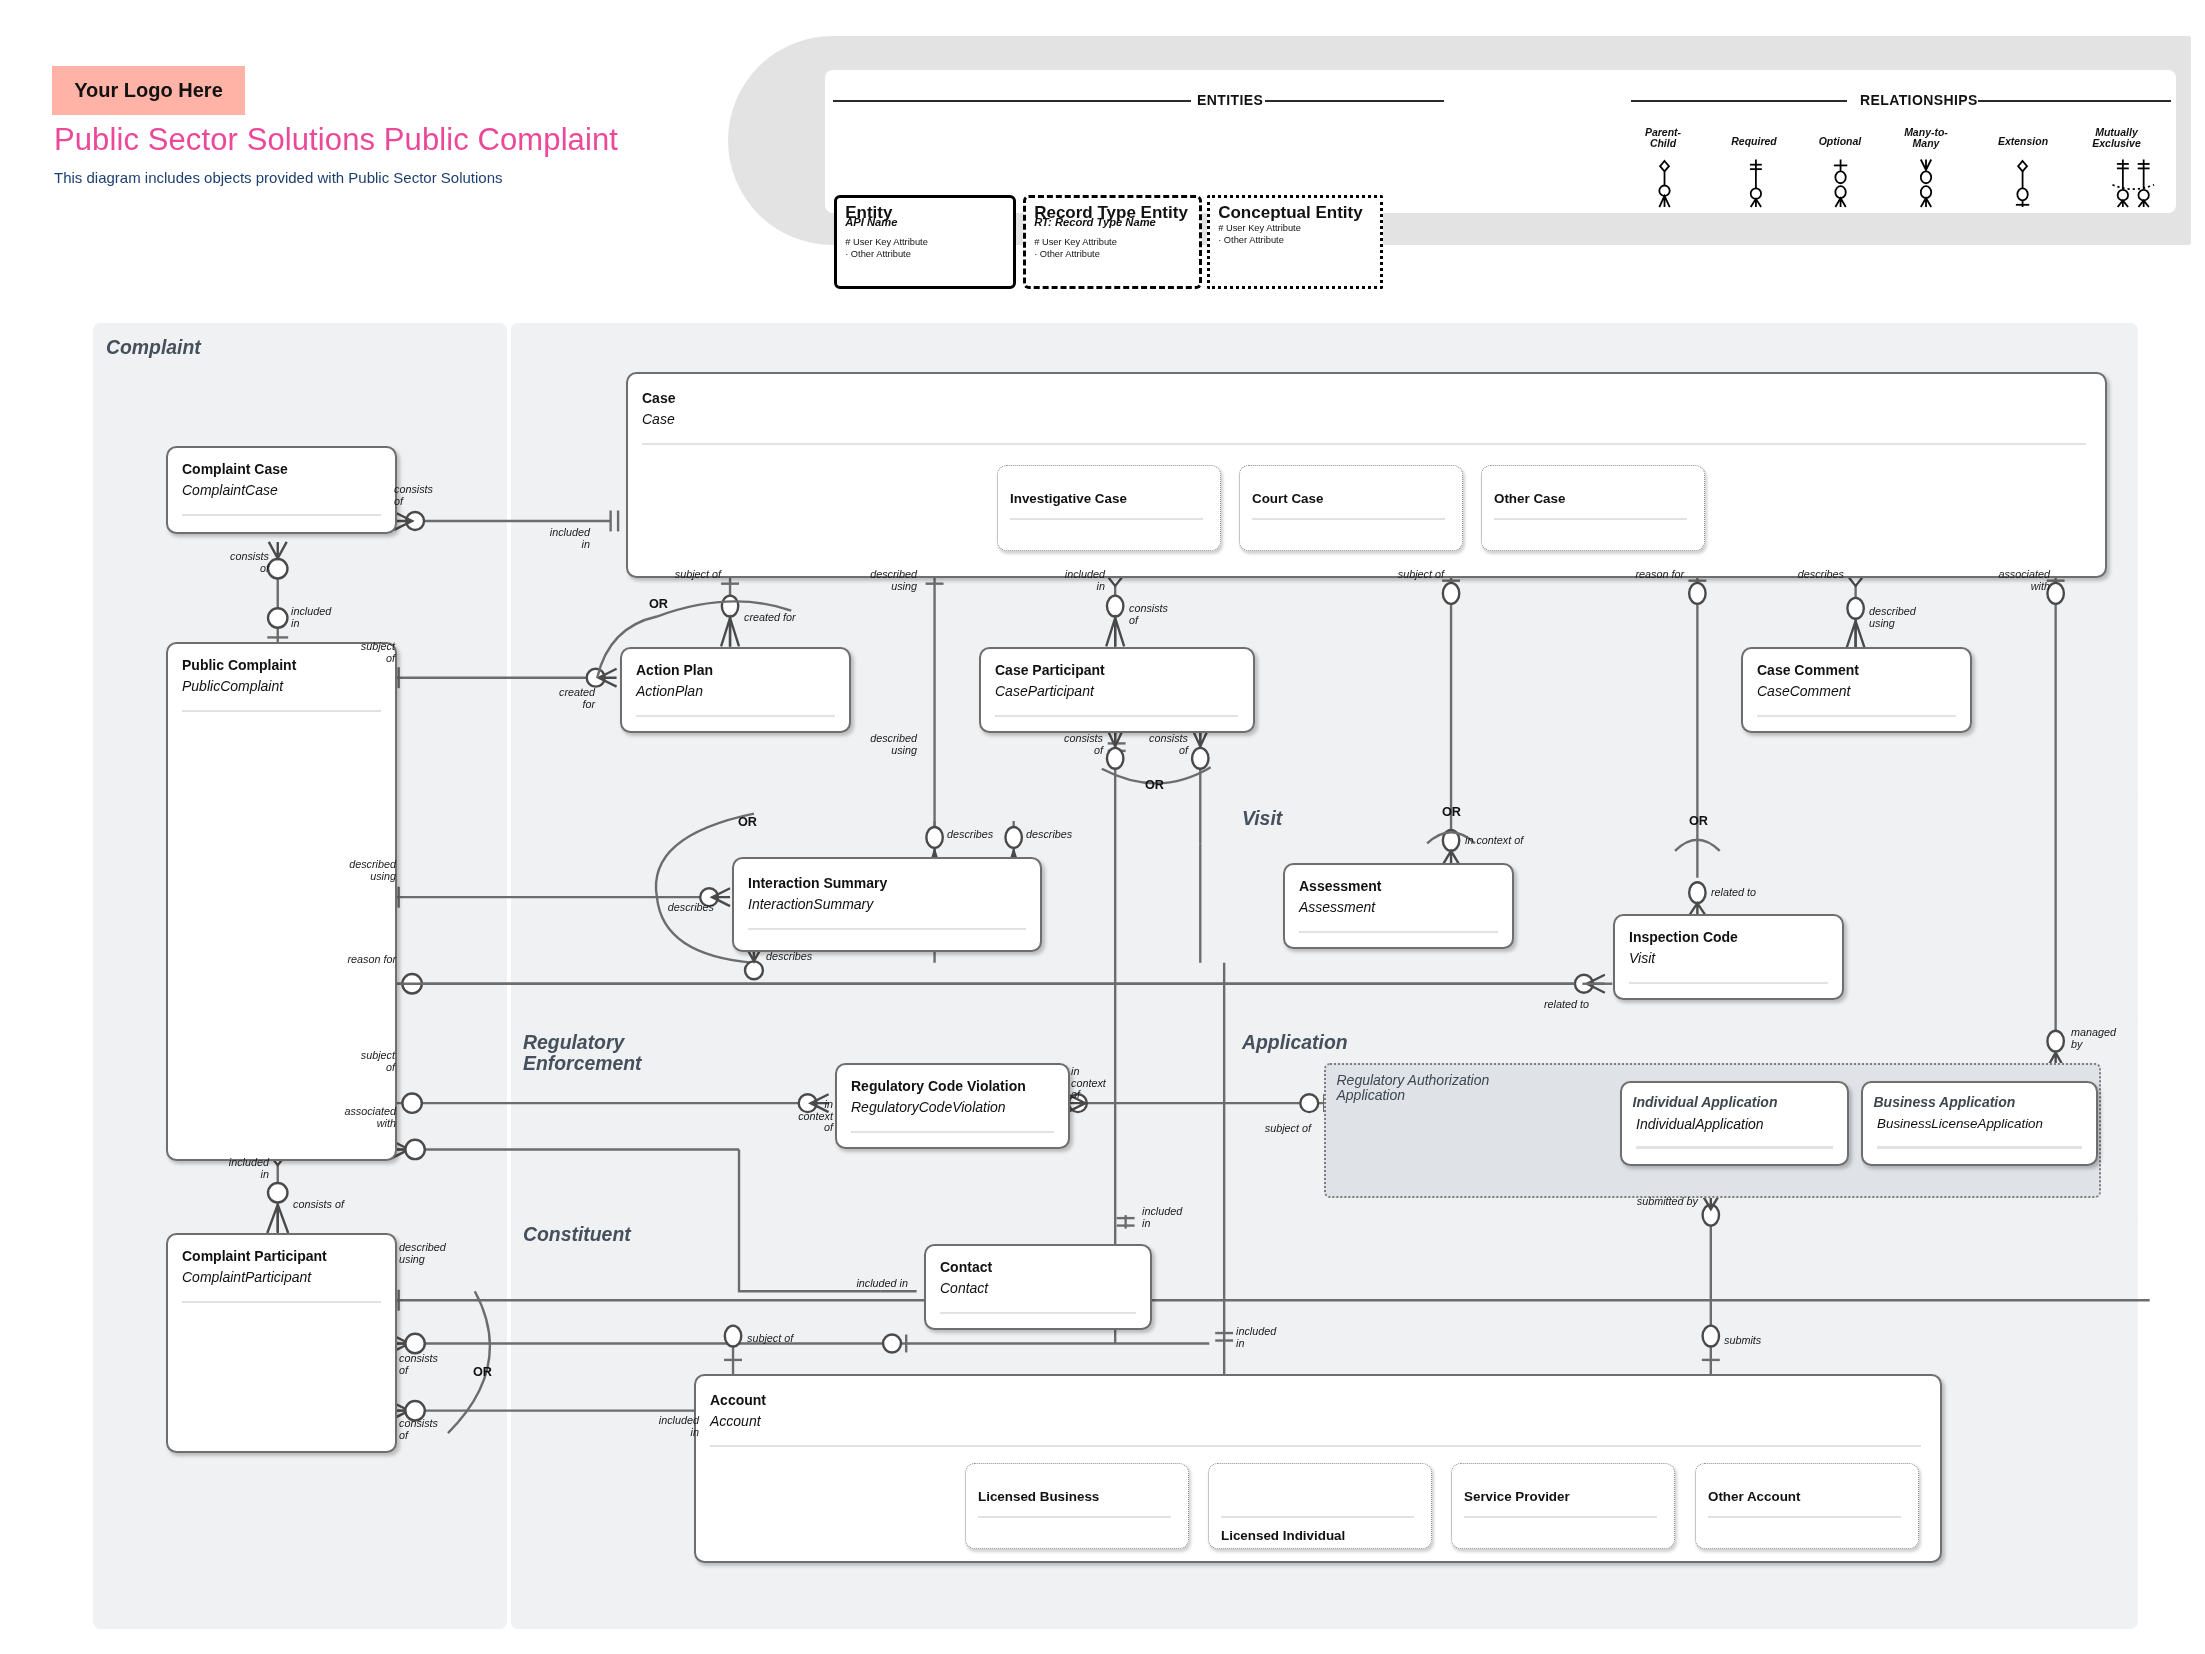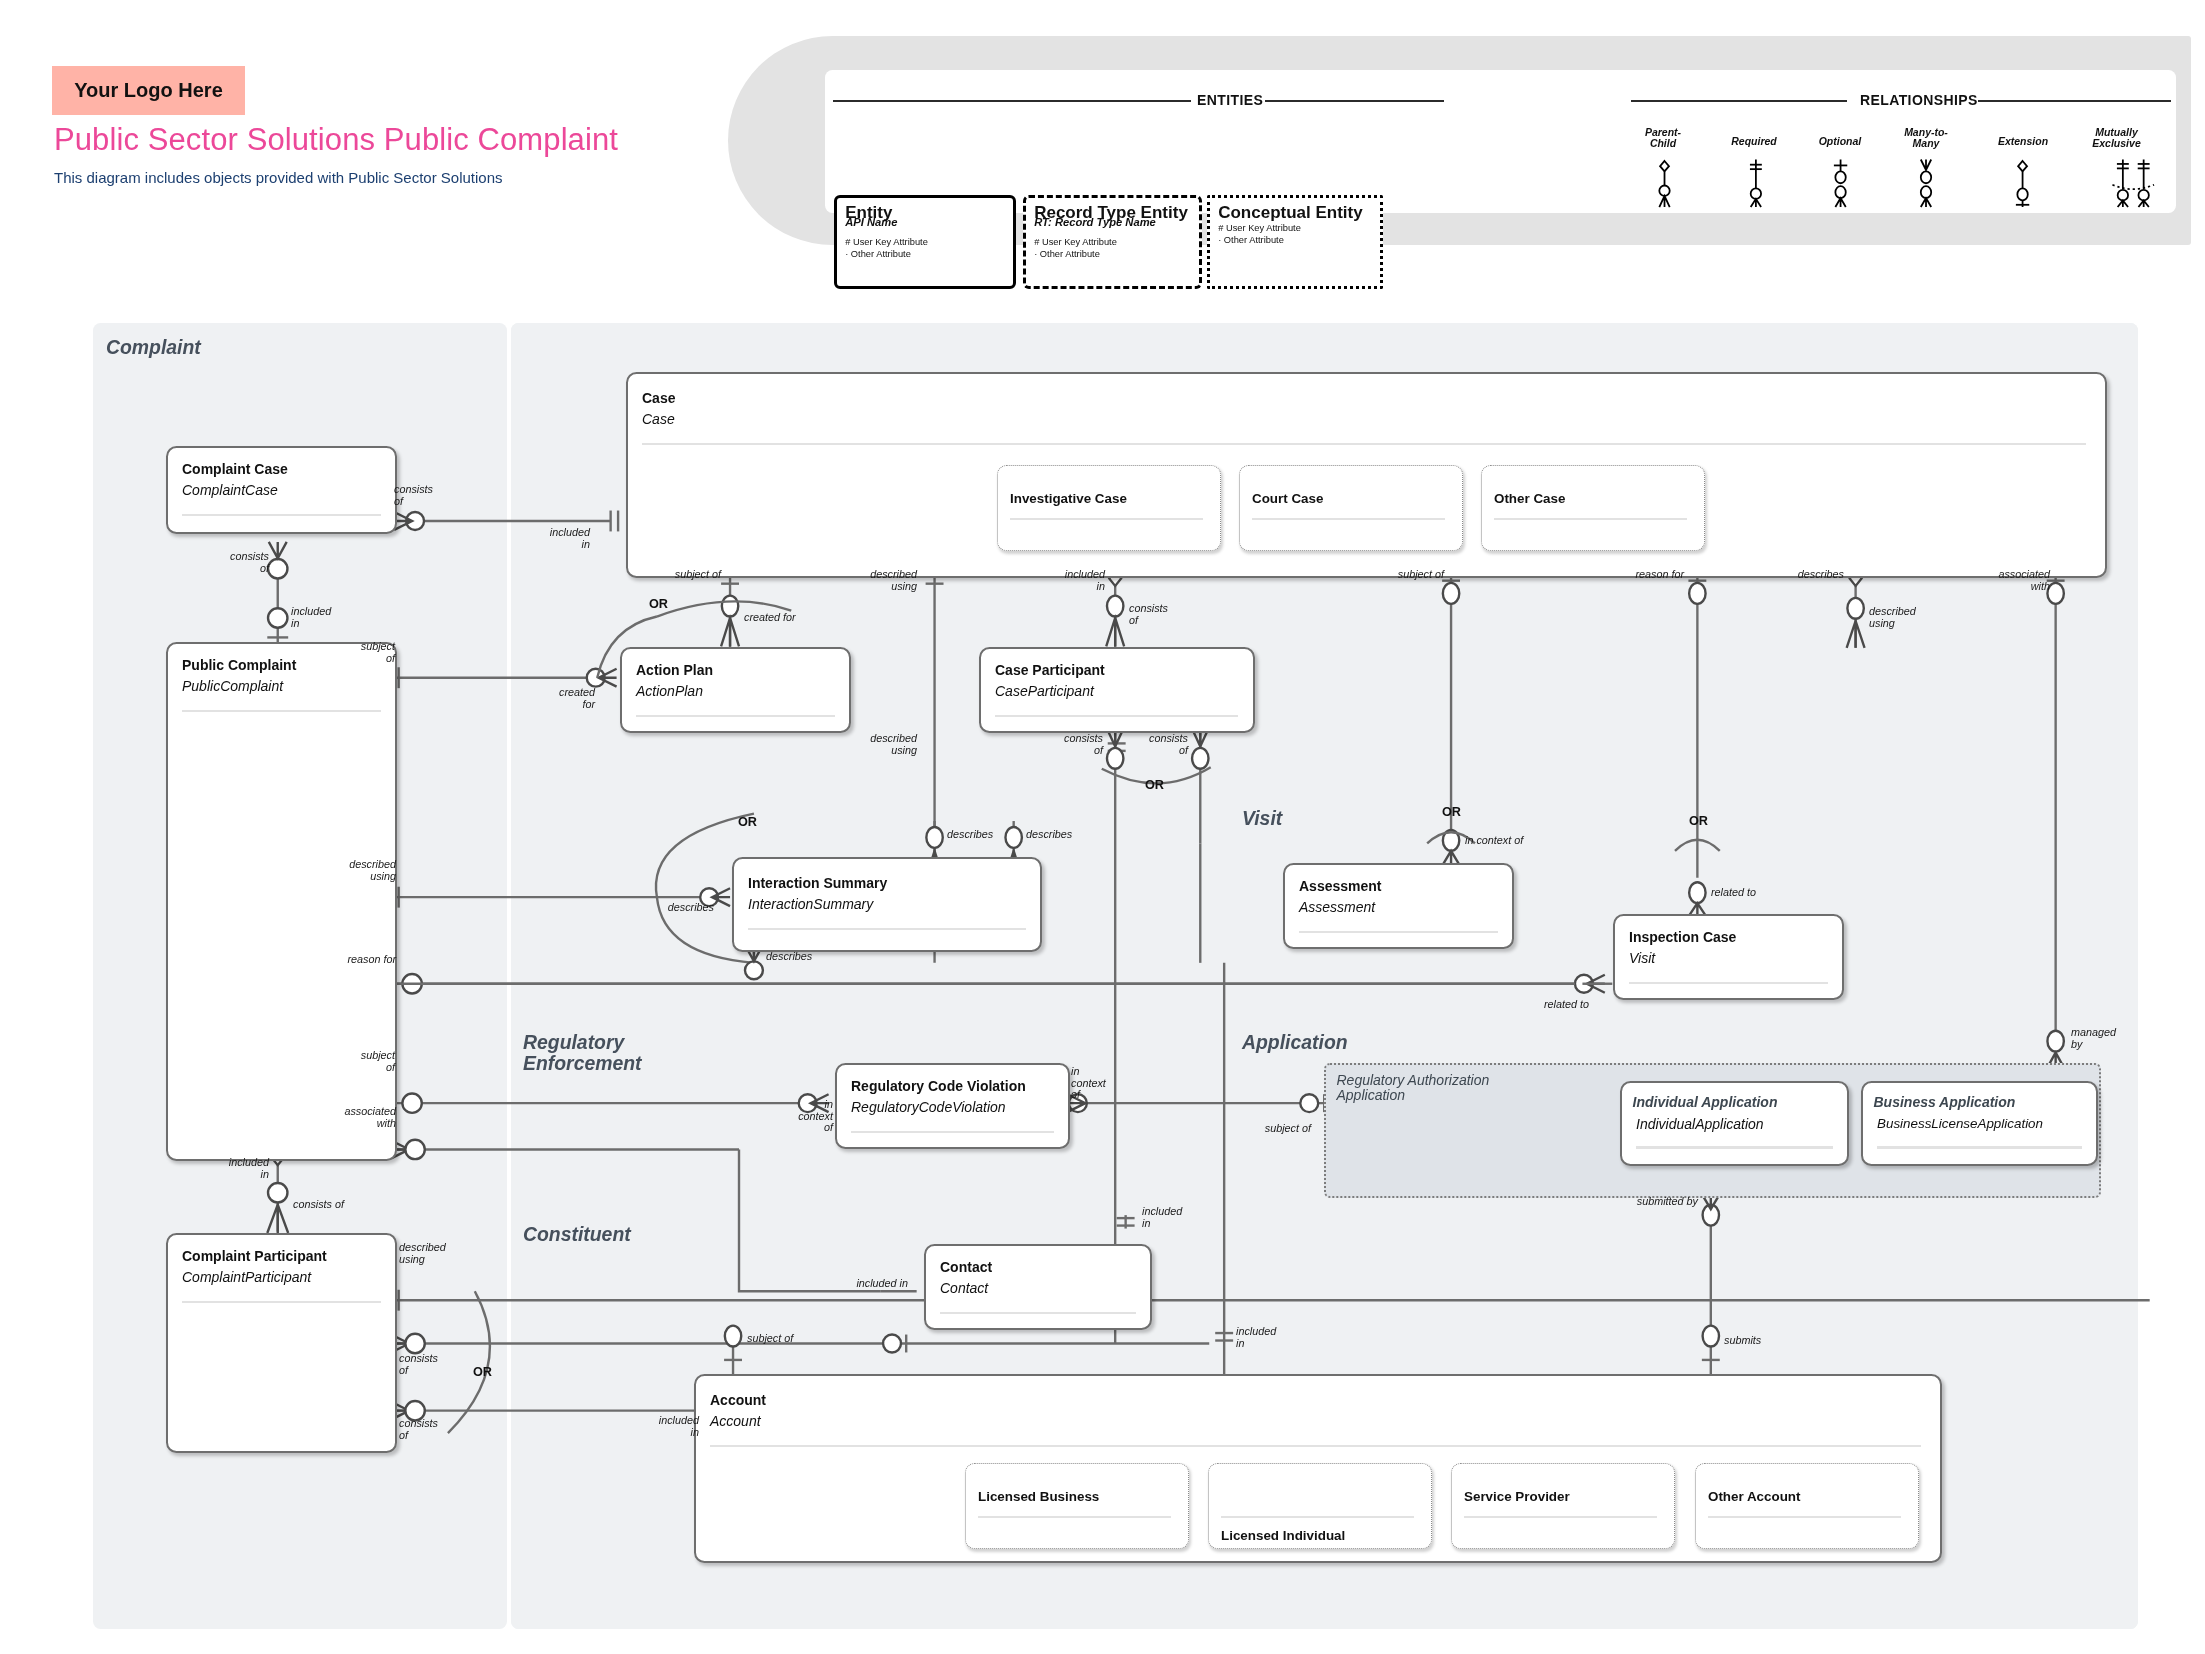--- a/index.html
+++ b/index.html
@@ -397,35 +397,40 @@
     <span class="api" style="top:34px;">ActionPlan</span>
     <span class="sep" style="left:14px;top:66px;width:199px;"></span>
   </div>
 
   <div class="ent" style="left:979px;top:647px;width:272px;height:82px;">
     <span class="nm" style="top:13.4px;">Case Participant</span>
     <span class="api" style="top:34px;">CaseParticipant</span>
     <span class="sep" style="left:14px;top:66px;width:243px;"></span>
   </div>
 
+  <div class="ent" style="left:1741px;top:647px;width:227px;height:82px;">
+    <span class="nm" style="top:13.4px;">Case Comment</span>
+    <span class="api" style="top:34px;">CaseComment</span>
+    <span class="sep" style="left:14px;top:66px;width:199px;"></span>
+  </div>
 
   <div class="ent" style="left:732px;top:857px;width:306px;height:91px;">
     <span class="nm" style="top:16.4px;">Interaction Summary</span>
     <span class="api" style="top:37px;">InteractionSummary</span>
     <span class="sep" style="left:14px;top:69px;width:278px;"></span>
   </div>
 
   <div class="ent" style="left:1283px;top:863px;width:227px;height:82px;">
     <span class="nm" style="top:13.4px;">Assessment</span>
     <span class="api" style="top:34px;">Assessment</span>
     <span class="sep" style="left:14px;top:66px;width:199px;"></span>
   </div>
 
   <div class="ent" style="left:1613px;top:914px;width:227px;height:82px;">
-    <span class="nm" style="top:13.4px;">Inspection Case</span>
+    <span class="nm" style="top:13.4px;">Inspection Code</span>
     <span class="api" style="top:34px;">Visit</span>
     <span class="sep" style="left:14px;top:66px;width:199px;"></span>
   </div>
 
   <div class="ent" style="left:835px;top:1063px;width:231px;height:82px;">
     <span class="nm" style="top:13.4px;">Regulatory Code Violation</span>
     <span class="api" style="top:34px;">RegulatoryCodeViolation</span>
     <span class="sep" style="left:14px;top:66px;width:203px;"></span>
   </div>
 

